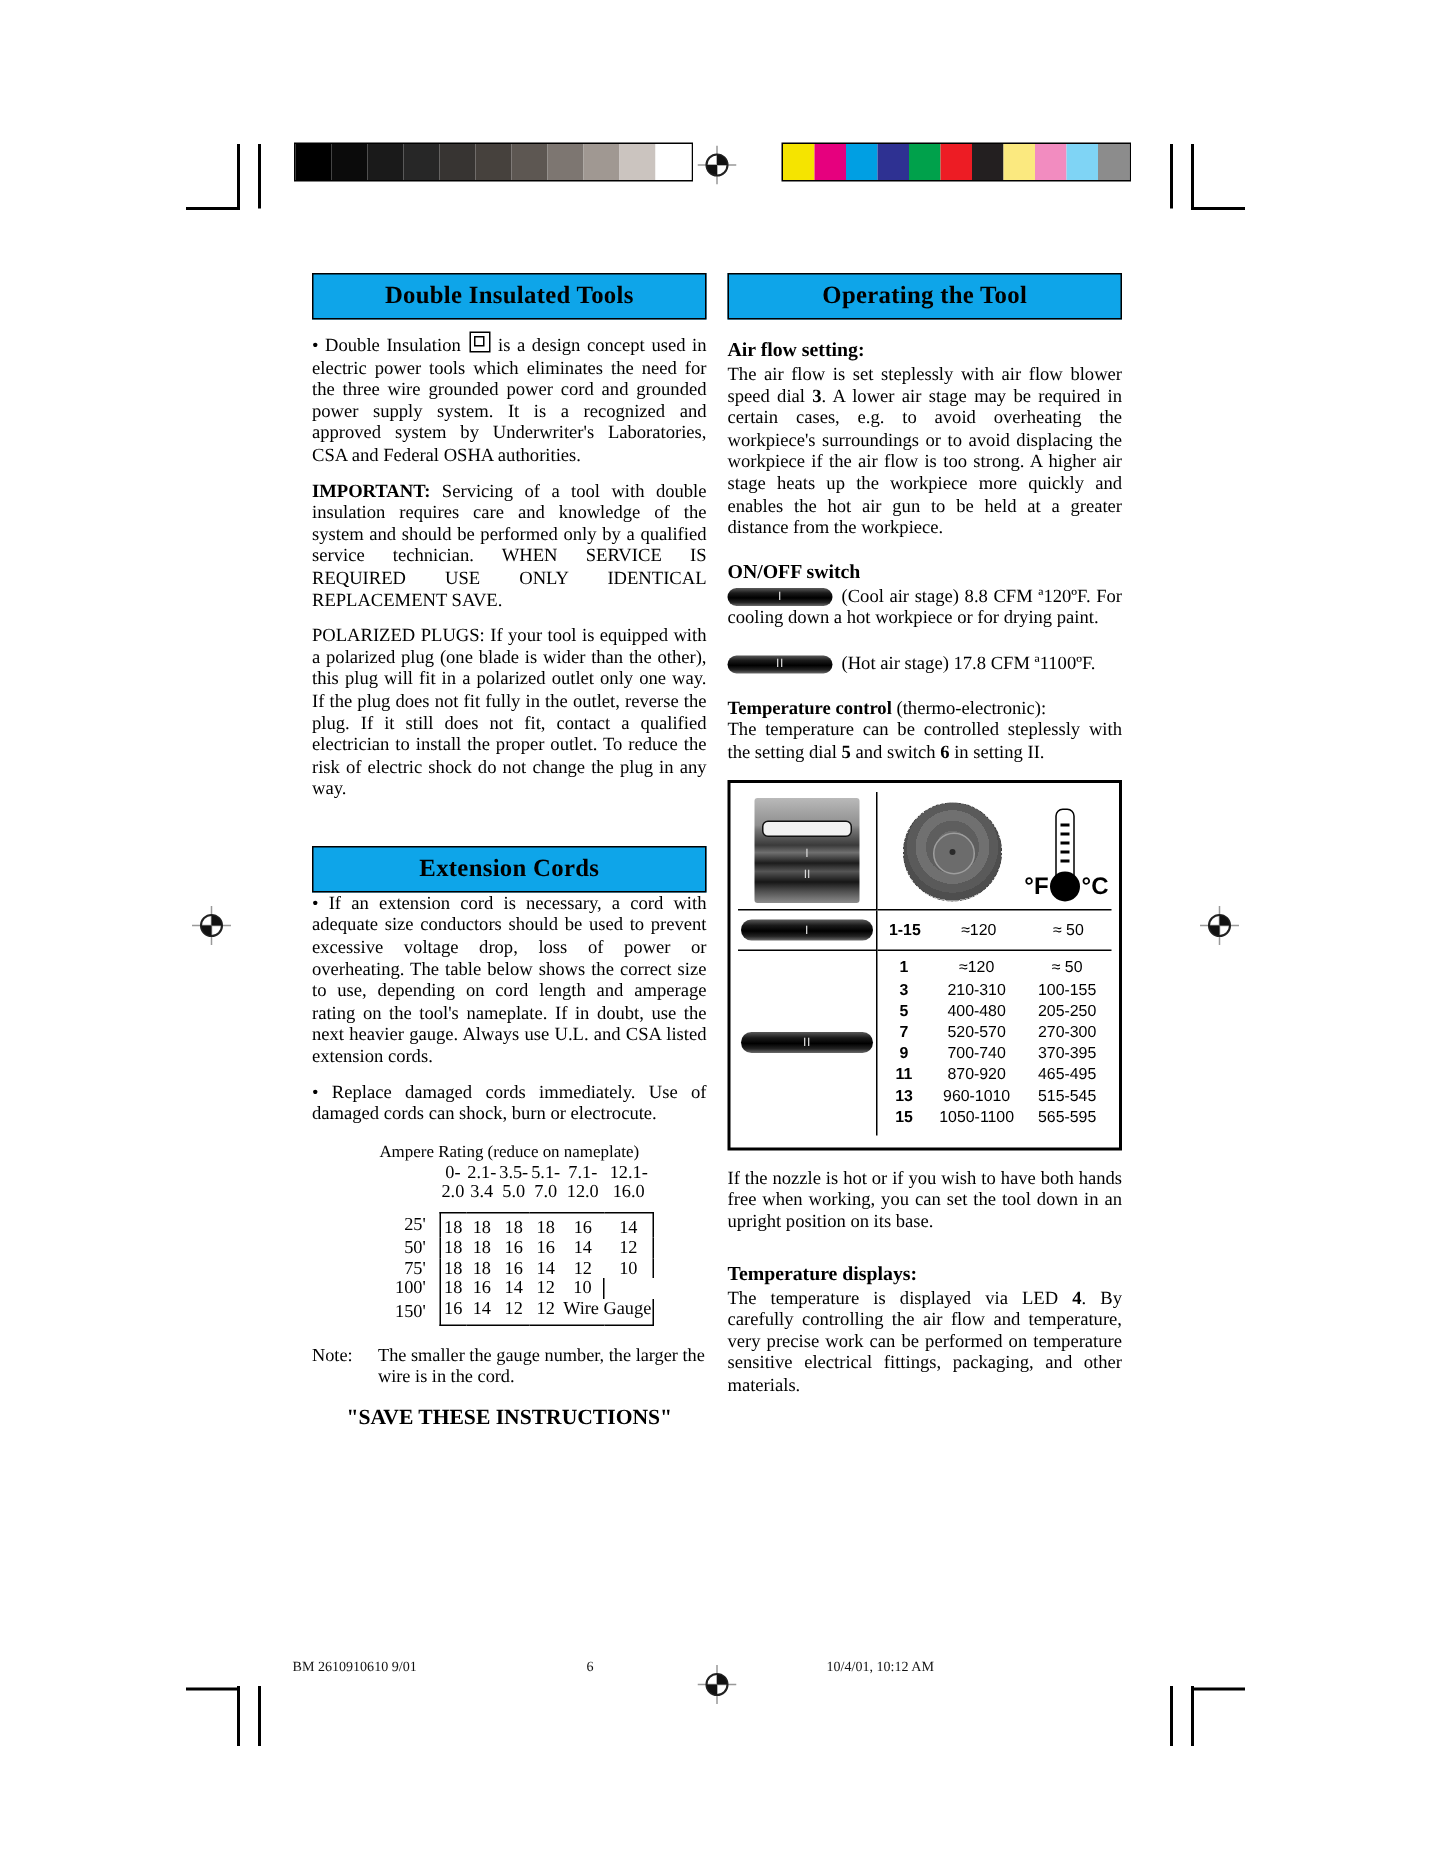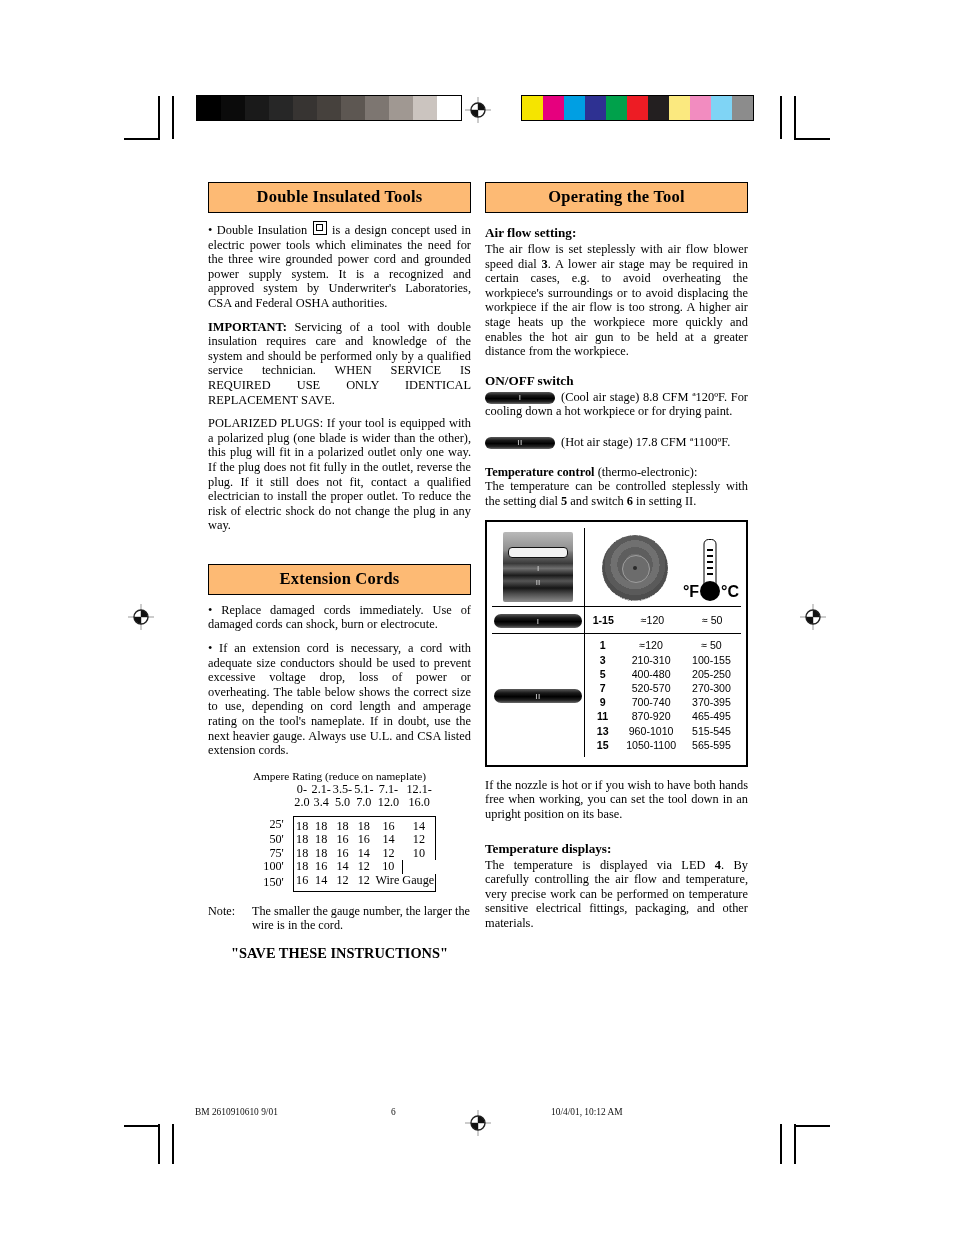--- a/index.html
+++ b/index.html
@@ -21,21 +21,21 @@
   .colorbar{position:absolute;display:flex;border:1px solid #000;}
   .colorbar i{display:block;width:21px;height:24px;}
 
   
   .col{position:absolute;width:263px;}
   .col-left{left:208px;top:182px;}
   .col-right{left:485px;top:182px;}
 
   
   .sec-head{
-    border:1.6px solid #000;background:#fdba74;
+    border:1.6px solid #000;background:#0ea5e9;
     text-align:center;font-weight:bold;font-size:16.5px;
     padding:4px 0 5px;letter-spacing:.2px;
   }
 
   
   p.body{
     margin:0 0 9px 0;font-size:12.4px;line-height:14.6px;
     text-align:justify;text-justify:inter-word;
     -webkit-hyphens:none;hyphens:none;
   }
@@ -239,23 +239,23 @@
     <p class="body">
       <span class="b">IMPORTANT:</span><span> Servicing of a tool with double insulation requires care and knowledge of the system and should be performed only by a qualified service technician.  WHEN SERVICE IS REQUIRED USE ONLY IDENTICAL REPLACEMENT SAVE.</span>
     </p>
 
     <p class="body">POLARIZED PLUGS: If your tool is equipped with a polarized plug (one blade is wider than the other), this plug will fit in a polarized outlet only one way.  If the plug does not fit fully in the outlet, reverse the plug.  If it still does not fit, contact a qualified electrician to install the proper outlet.  To reduce the risk of electric shock do not change the plug in any way.</p>
 
     <div style="height:22px"></div>
 
     <div class="sec-head">Extension Cords</div>
 
+    <p class="body">•  If an extension cord is necessary, a cord with adequate size conductors should be used to prevent excessive voltage drop, loss of power or overheating.   The table below shows the correct size to use, depending on cord length and amperage rating on the tool's nameplate.  If in doubt, use the next heavier gauge. Always use U.L. and CSA listed extension cords.</p>
+
     <p class="body first">•  Replace damaged cords immediately. Use of damaged cords can shock, burn or electrocute.</p>
-
-    <p class="body">•  If an extension cord is necessary, a cord with adequate size conductors should be used to prevent excessive voltage drop, loss of power or overheating.   The table below shows the correct size to use, depending on cord length and amperage rating on the tool's nameplate.  If in doubt, use the next heavier gauge. Always use U.L. and CSA listed extension cords.</p>
 
     <div class="amp-wrap">
       <div class="amp-cap">Ampere Rating (reduce on nameplate)</div>
       <table class="amp">
         <tbody>
             <tr class="hdr">
           <td class="rlab"></td>
           <td>0-</td>
           <td>2.1-</td>
           <td>3.5-</td>

